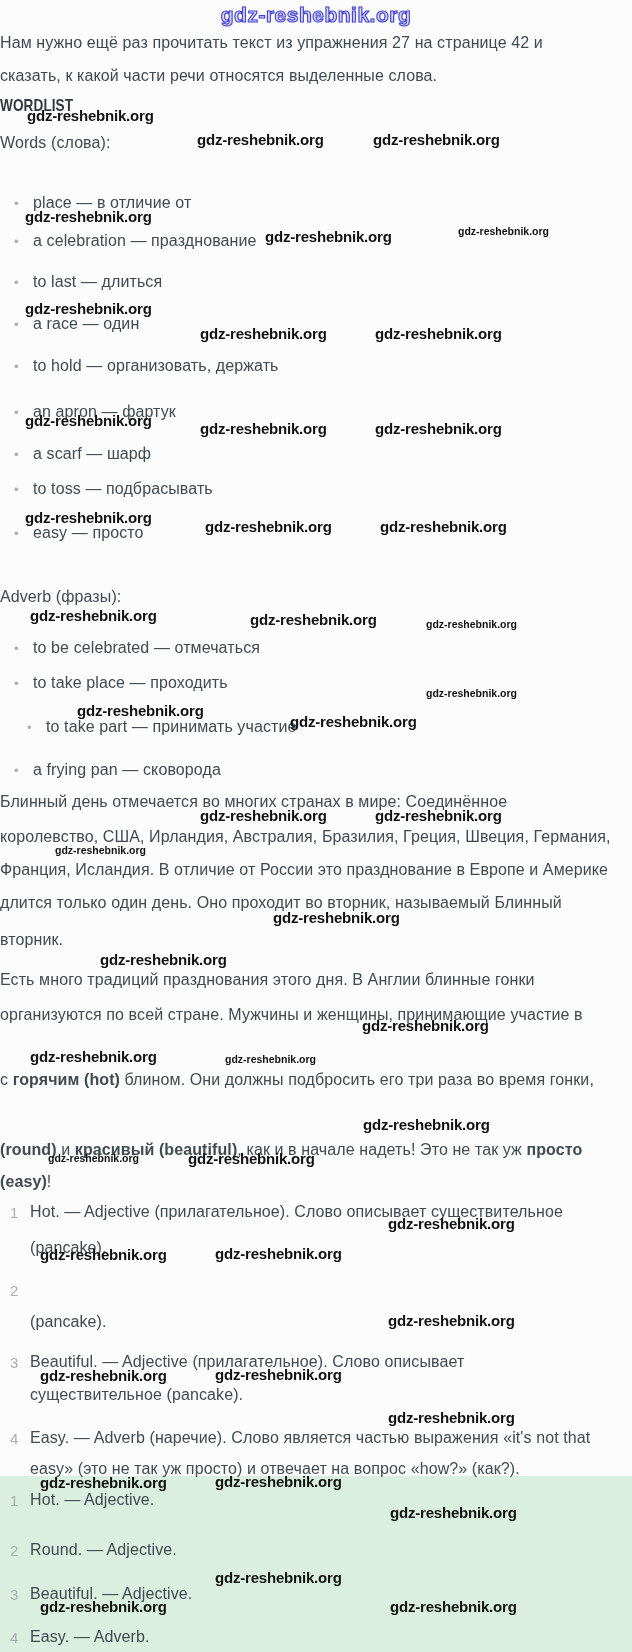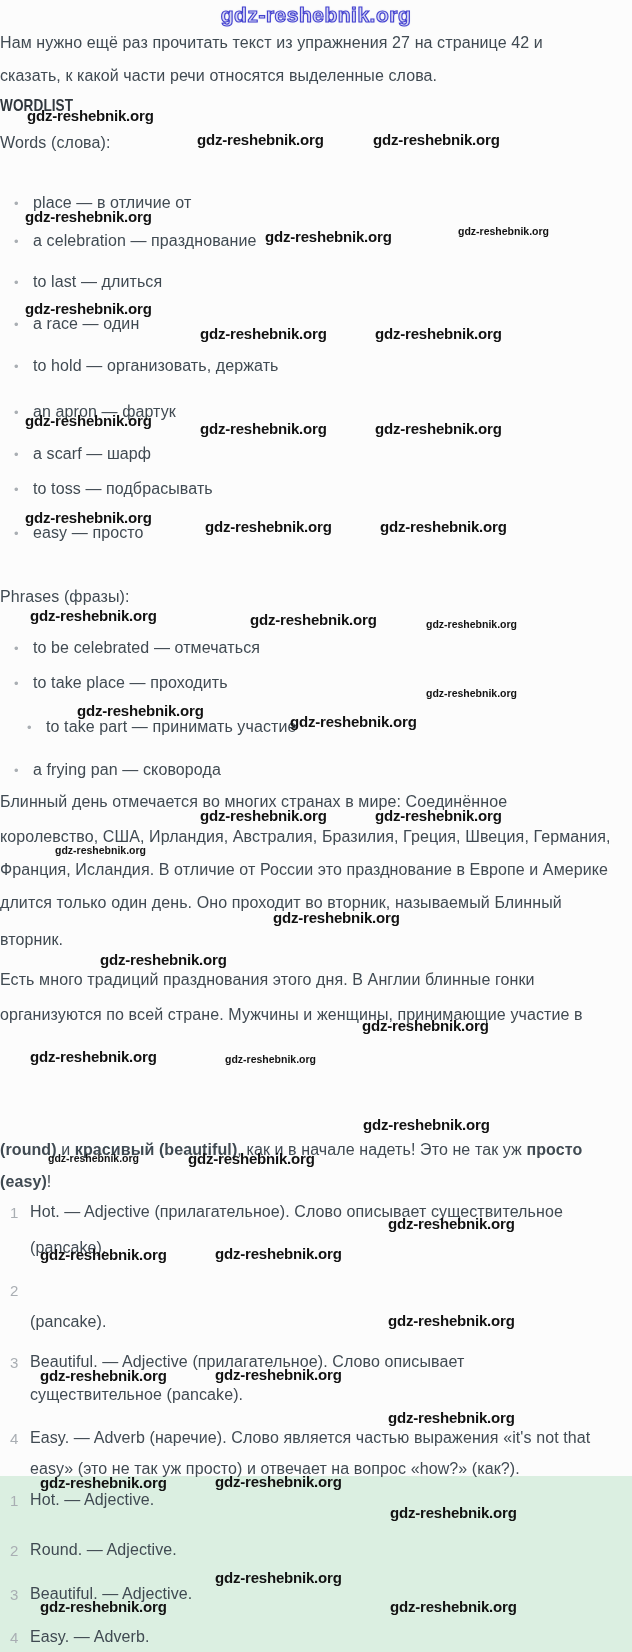--- a/index.html
+++ b/index.html
@@ -55,33 +55,34 @@
   <div class="line li" style="left:33px;top:193px">place — в отличие от</div>
   <div class="line li" style="left:33px;top:231px">a celebration — празднование</div>
   <div class="line li" style="left:33px;top:272px">to last — длиться</div>
   <div class="line li" style="left:33px;top:314px">a race — один</div>
   <div class="line li" style="left:33px;top:356px">to hold — организовать, держать</div>
   <div class="line li" style="left:33px;top:402px">an apron — фартук</div>
   <div class="line li" style="left:33px;top:444px">a scarf — шарф</div>
   <div class="line li" style="left:33px;top:479px">to toss — подбрасывать</div>
   <div class="line li" style="left:33px;top:523px">easy — просто</div>
 
-  <div class="line" style="left:0;top:587px">Phrases (фразы):</div>
+  <div class="line" style="left:0;top:587px">Adverb (фразы):</div>
   <div class="line li" style="left:33px;top:638px">to be celebrated — отмечаться</div>
   <div class="line li" style="left:33px;top:673px">to take place — проходить</div>
   <div class="line li" style="left:46px;top:717px">to take part — принимать участие</div>
   <div class="line li" style="left:33px;top:760px">a frying pan — сковорода</div>
 
   <div class="line" style="left:0;top:792px"><span>Блинный день отмечается во многих странах в мире: Соединённое</span></div>
   <div class="line" style="left:0;top:827px"><span>королевство, США, Ирландия, Австралия, Бразилия, Греция, Швеция, Германия,</span></div>
   <div class="line" style="left:0;top:860px"><span>Франция, Исландия. В отличие от России это празднование в Европе и Америке</span></div>
   <div class="line" style="left:0;top:893px"><span>длится только один день. Оно проходит во вторник, называемый Блинный</span></div>
   <div class="line" style="left:0;top:930px"><span>вторник.</span></div>
   <div class="line" style="left:0;top:970px"><span>Есть много традиций празднования этого дня. В Англии блинные гонки</span></div>
   <div class="line" style="left:0;top:1005px"><span>организуются по всей стране. Мужчины и женщины, принимающие участие в</span></div>
+  <div class="line" style="left:0;top:1070px"><span>с </span><span class="b">горячим (hot)</span><span> блином. Они должны подбросить его три раза во время гонки,</span></div>
   <div class="line" style="left:0;top:1140px"><span class="b">(round)</span><span> и </span><span class="b">красивый (beautiful)</span><span>, как и в начале надеть! Это не так уж </span><span class="b">просто</span></div>
   <div class="line" style="left:0;top:1172px"><span class="b">(easy)</span><span>!</span></div>
 
   <span class="line num" style="left:10px;top:1203px">1</span>
   <div class="line" style="left:30px;top:1202px">Hot. — Adjective (прилагательное). Слово описывает существительное</div>
   <div class="line" style="left:30px;top:1238px">(pancake).</div>
 
   <span class="line num" style="left:10px;top:1281px">2</span>
   <div class="line" style="left:30px;top:1312px">(pancake).</div>
 

